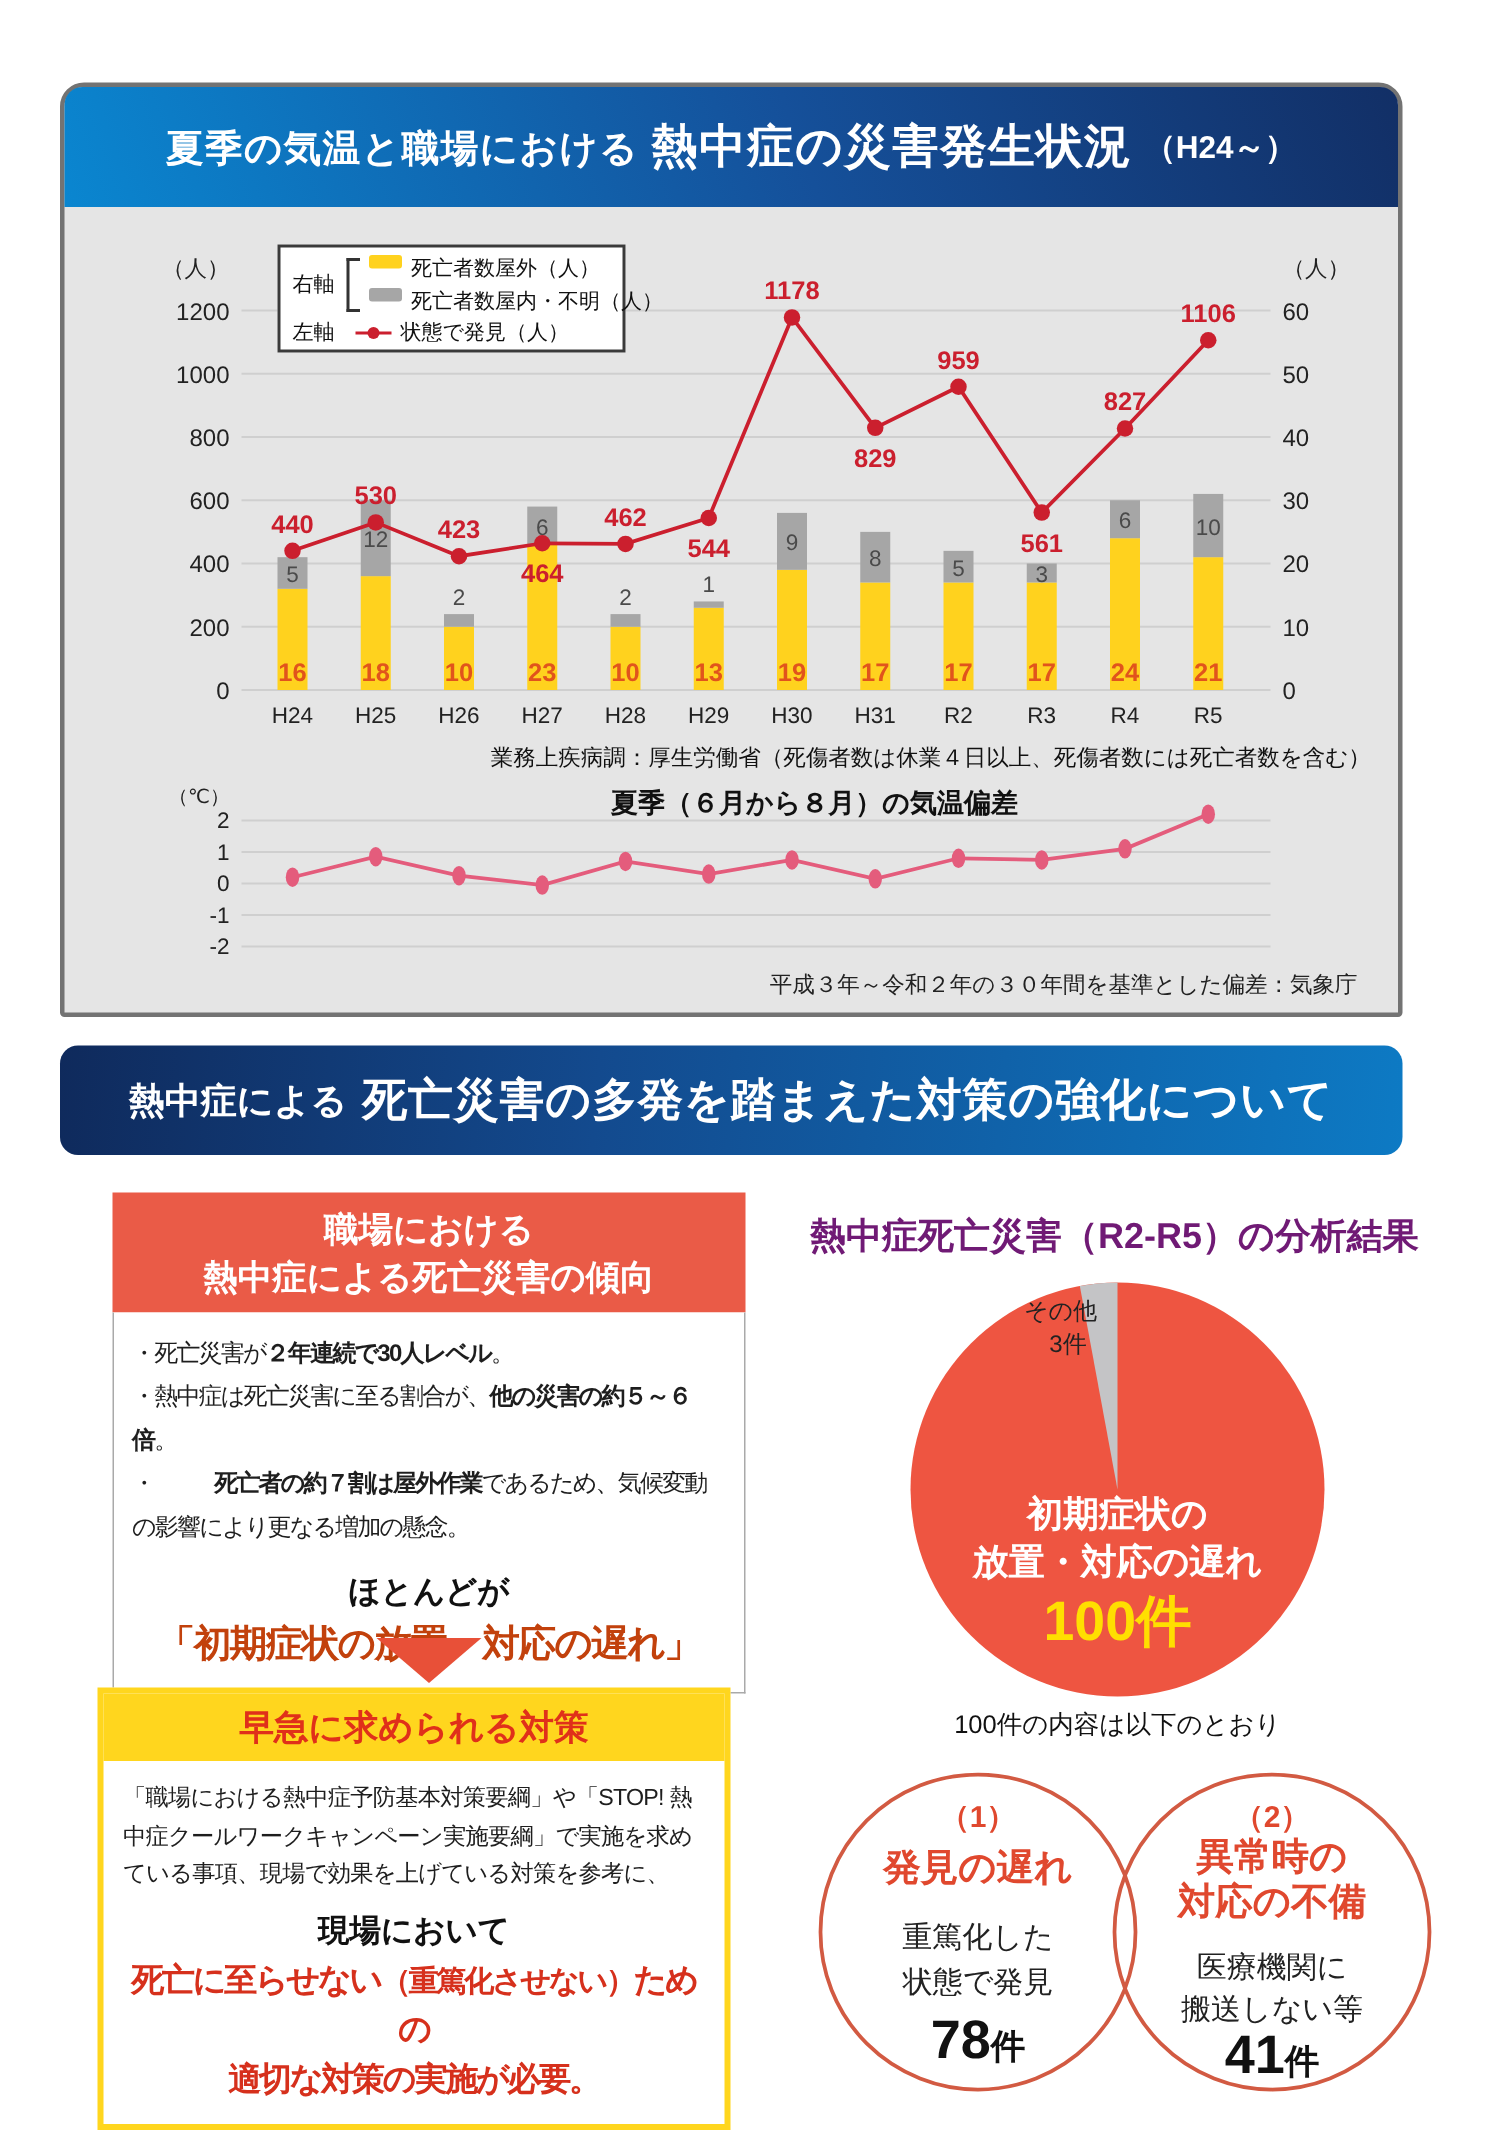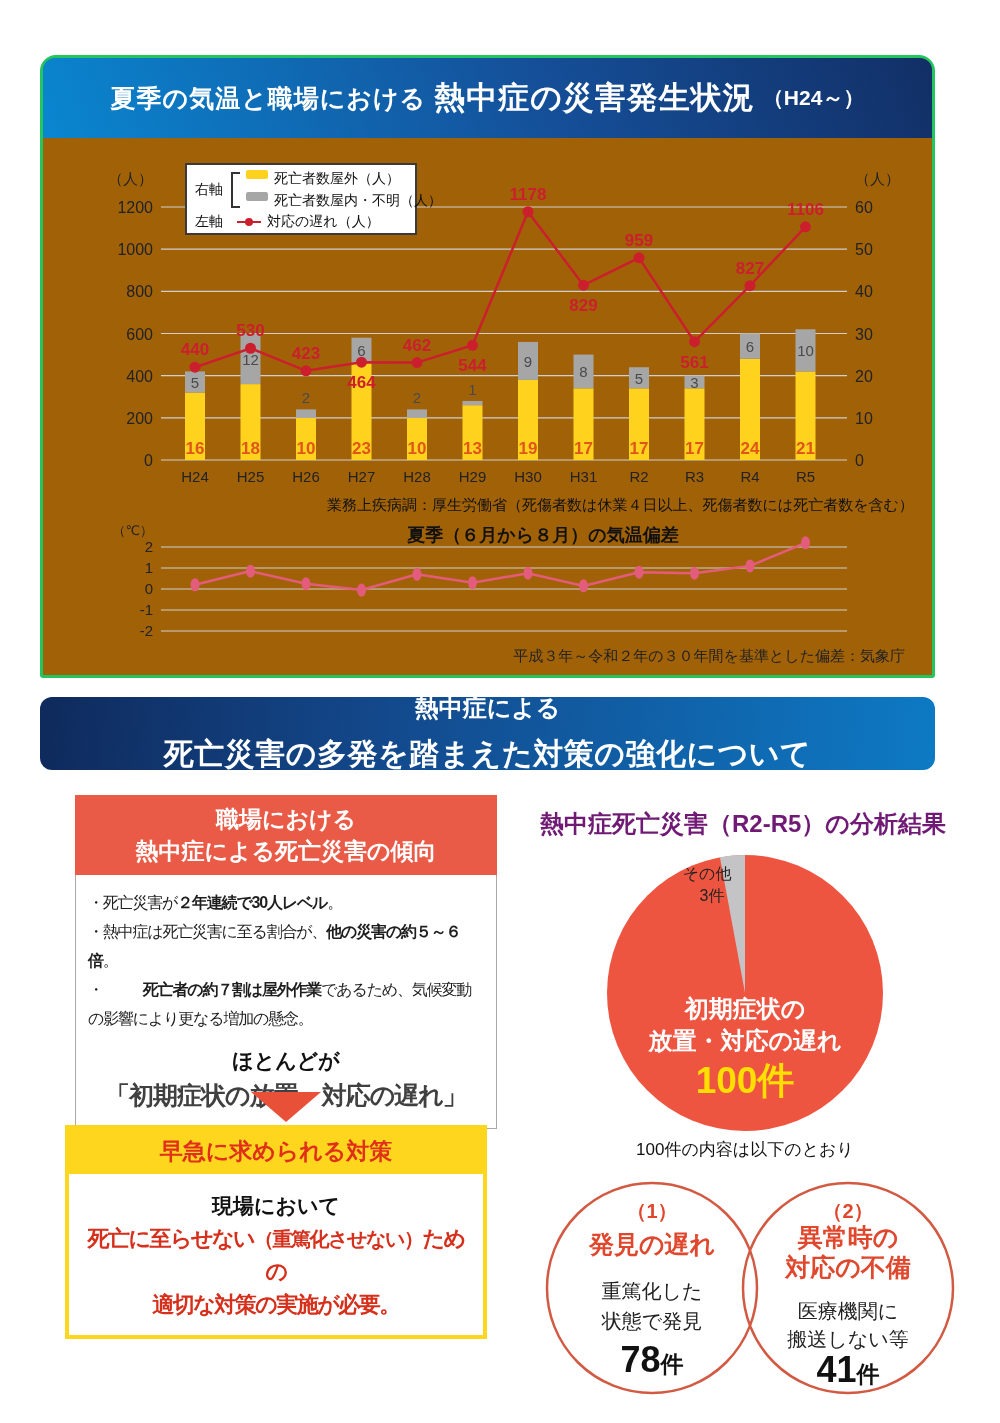--- a/index.html
+++ b/index.html
@@ -2,21 +2,21 @@
 <html><head>
 <meta charset="utf-8">
 <style>
   html,body{margin:0;padding:0;background:#fff;}
   body{width:1000px;height:1423px;overflow:hidden;
        font-family:"Liberation Sans","DejaVu Sans",sans-serif;color:#1e1e1e;}
   .page{position:relative;width:1000px;height:1423px;background:#fff;}
 
   
   .panel1{position:absolute;left:40px;top:55px;width:889px;height:617px;
-          border:3px solid #22c55e;border-radius:16px 16px 3px 3px;background:#a16207;}
+          border:3px solid #737373;border-radius:16px 16px 3px 3px;background:#e5e5e5;}
   .panel1-header{height:80px;border-radius:12px 12px 0 0;
           background:linear-gradient(250deg,#122F66 0%,#15509A 45%,#0A86D0 100%);
           display:flex;align-items:center;justify-content:center;gap:8px;color:#fff;}
   .h1-prefix{font-size:25px;font-weight:700;letter-spacing:1px;}
   .h1-main{font-size:31px;font-weight:700;letter-spacing:1px;}
   .h1-suffix{font-size:21px;font-weight:700;}
   .panel1-body{position:relative;height:534px;}
   #main-chart{position:absolute;left:0;top:10px;}
   #temp-chart{position:absolute;left:0;top:385px;}
   .source{position:absolute;top:358px;left:0;width:889px;text-align:center;
@@ -34,32 +34,32 @@
   .lg-col{display:flex;flex-direction:column;gap:4px;}
   .lg-item{display:flex;align-items:flex-start;gap:6px;white-space:nowrap;}
   .sw{width:22px;height:9px;border-radius:2px;flex:none;}
   .lg-bottom{display:flex;align-items:center;gap:6px;margin-top:3px;white-space:nowrap;}
   .lg-marker{width:24px;height:2px;position:relative;flex:none;}
   .lg-marker i{position:absolute;left:8px;top:-3px;width:8px;height:8px;border-radius:50%;display:block;}
 
   
   .header2{position:absolute;left:40px;top:697px;width:895px;height:73px;box-sizing:border-box;
           border-radius:12px;background:linear-gradient(95deg,#0F2A5C 0%,#134A8E 40%,#0D7AC4 100%);
-          display:flex;align-items:center;justify-content:center;gap:10px;color:#fff;flex-direction:column;}
+          display:flex;align-items:center;justify-content:center;gap:10px;color:#fff;}
   .h2-prefix{font-size:24px;font-weight:700;}
   .h2-main{font-size:30px;font-weight:700;letter-spacing:0.5px;}
 
   
   .trend-box{position:absolute;left:75px;top:795px;width:422px;box-sizing:border-box;}
   .trend-header{background:#EA5B47;color:#fff;text-align:center;font-weight:700;
           font-size:23px;line-height:1.4;padding:8px 4px;}
   .trend-body{border:1px solid #A9A9A9;border-top:none;background:#fff;padding:14px 12px 16px;}
   .bullet{font-size:16px;line-height:1.8;letter-spacing:-1.2px;color:#1e1e1e;}
   .mostly{text-align:center;font-weight:700;font-size:21px;color:#111;margin-top:14px;}
-  .conclusion{text-align:center;font-weight:700;font-size:25px;color:#404040;
+  .conclusion{text-align:center;font-weight:700;font-size:25px;color:#c2410c;
           letter-spacing:-1px;margin-top:4px;}
   .arrow-down{position:absolute;left:251px;top:1092px;width:0;height:0;
           border-left:35px solid transparent;border-right:35px solid transparent;
           border-top:30px solid #E85038;}
   .action-box{position:absolute;left:65px;top:1125px;width:422px;box-sizing:border-box;
           border:4px solid #FFD61E;background:#fff;}
   .action-header{background:#FFD61E;color:#E0301A;font-weight:700;font-size:23px;
           text-align:center;padding:7px 0;}
   .action-body{padding:12px 13px 14px;}
   .action-body p{margin:0 0 10px;font-size:15.5px;line-height:1.65;letter-spacing:-0.5px;color:#1e1e1e;}
@@ -218,21 +218,21 @@
               <span class="sw" id="sw-indoor" style="background: rgb(166, 166, 166);"></span>
               <span>死亡者数屋内・不明（人）</span>
             </div>
           </div>
         </div>
         <div class="lg-bottom">
           <span class="lg-axis">左軸</span>
           <span class="lg-marker" id="sw-line" style="background: rgb(203, 31, 46);">
               <i style="background: rgb(203, 31, 46);"></i>
             </span>
-          <span>対応の遅れ（人）</span>
+          <span>状態で発見（人）</span>
         </div>
       </div>
 
       <div class="source">業務上疾病調：厚生労働省（死傷者数は休業４日以上、死傷者数には死亡者数を含む）</div>
       <svg id="temp-chart" width="889" height="149">
           <g>
             <line x1="118" y1="24" x2="804" y2="24" stroke="#CFCFCF" stroke-width="1.2"></line>
             <text x="110" y="29" text-anchor="end" font-size="15" fill="#222">2</text>
             <line x1="118" y1="45" x2="804" y2="45" stroke="#CFCFCF" stroke-width="1.2"></line>
             <text x="110" y="50" text-anchor="end" font-size="15" fill="#222">1</text>
@@ -284,20 +284,21 @@
       <div class="mostly">ほとんどが</div>
       <div class="conclusion">「初期症状の放置・対応の遅れ」</div>
     </div>
   </div>
 
   <div class="arrow-down"></div>
 
   <div class="action-box">
     <div class="action-header">早急に求められる対策</div>
     <div class="action-body">
+      <p>「職場における熱中症予防基本対策要綱」や「STOP! 熱中症クールワークキャンペーン実施要綱」で実施を求めている事項、現場で効果を上げている対策を参考に、</p>
       <div class="lead">現場において</div>
       <div class="em-line"><span>死亡に至らせない</span><span class="em-paren">（重篤化させない）</span><span>ための</span></div>
       <div class="em-line">適切な対策の実施が必要。</div>
     </div>
   </div>
 
   <div class="analysis-title">熱中症死亡災害（R2-R5）の分析結果</div>
   <svg id="pie-chart" width="320" height="295">
       <circle cx="160" cy="148" r="138" fill="#EE5541"></circle>
       <path d="M160,148 L134.9,12.3 A138,138 0 0 1 160,10 Z" fill="#C4C4C6"></path>

